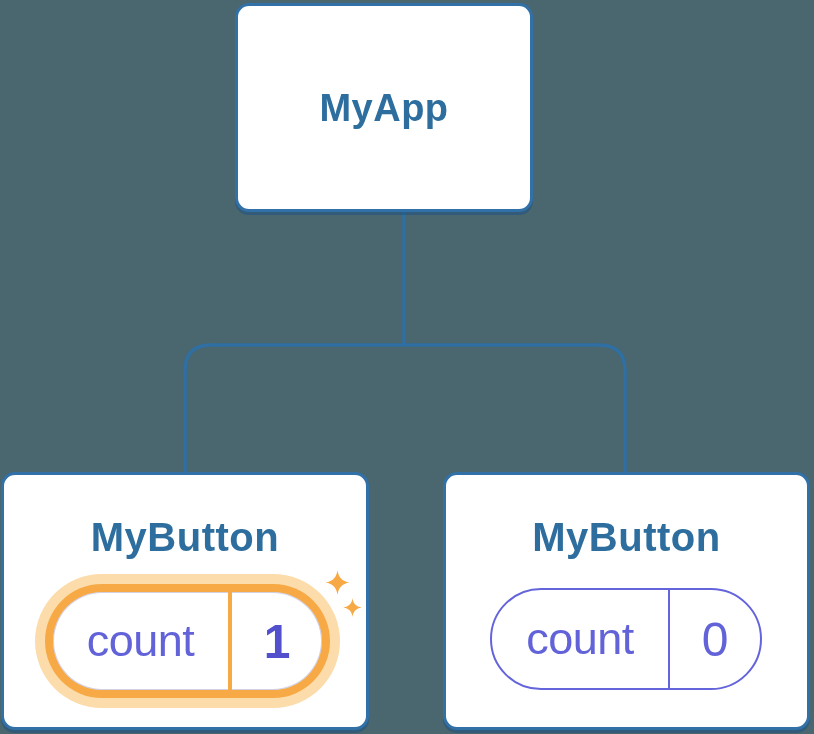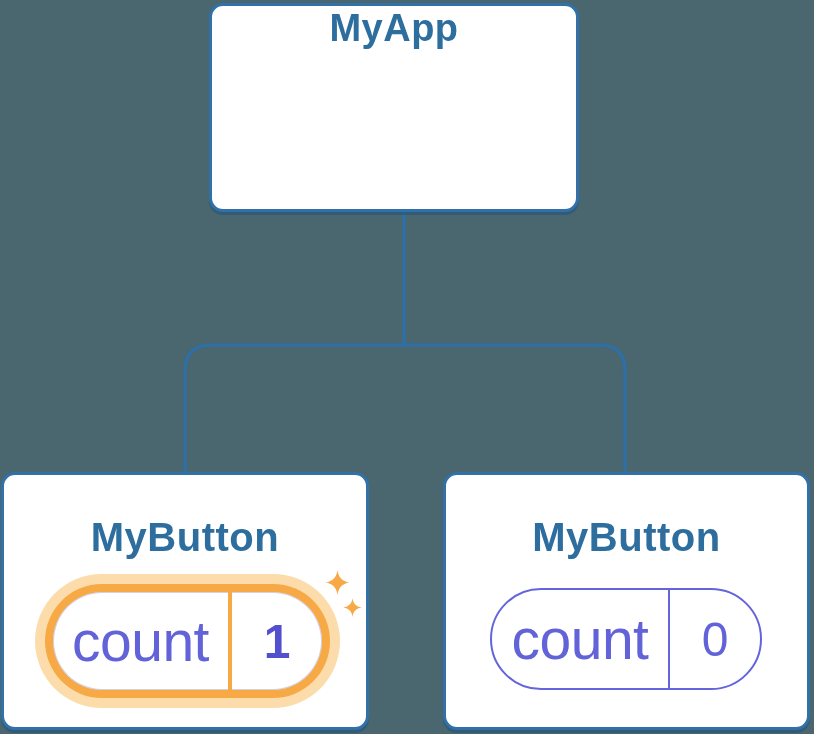--- a/index.html
+++ b/index.html
@@ -21,23 +21,23 @@
   }
   .node {
     position: absolute;
     background: #FFFFFF;
     border: 3px solid #3171A8;
     border-radius: 14px;
     box-sizing: border-box;
     box-shadow: 0 3px 0 rgba(31, 82, 130, 0.55);
   }
   .node-root {
-    left: 209px; top: 3px;
-    width: 370px; height: 209px;
-    display: flex; align-items: flex-start; justify-content: center;
+    left: 235px; top: 3px;
+    width: 298px; height: 209px;
+    display: flex; align-items: center; justify-content: center;
   }
   .node-child-left  { left: 1px;   top: 472px; width: 368px; height: 258px; }
   .node-child-right { left: 443px; top: 472px; width: 367px; height: 258px; }
 
   .node-title {
     position: absolute;
     text-align: center;
     font-size: 40px;
     font-weight: 700;
     letter-spacing: 0.5px;
@@ -107,21 +107,21 @@
   .pill-plain .seg-val {
     flex: 1;
     display: flex; align-items: center; justify-content: center;
   }
   .divider-purple {
     width: 2px;
     background: #6464DC;
   }
 
   .state-key {
-    font-size: 57px;
+    font-size: 45px;
     font-weight: 400;
     letter-spacing: -0.5px;
     color: #6262D9;
   }
   .state-value-strong {
     font-size: 48px;
     font-weight: 700;
     color: #5350CD;
   }
   .state-value {

